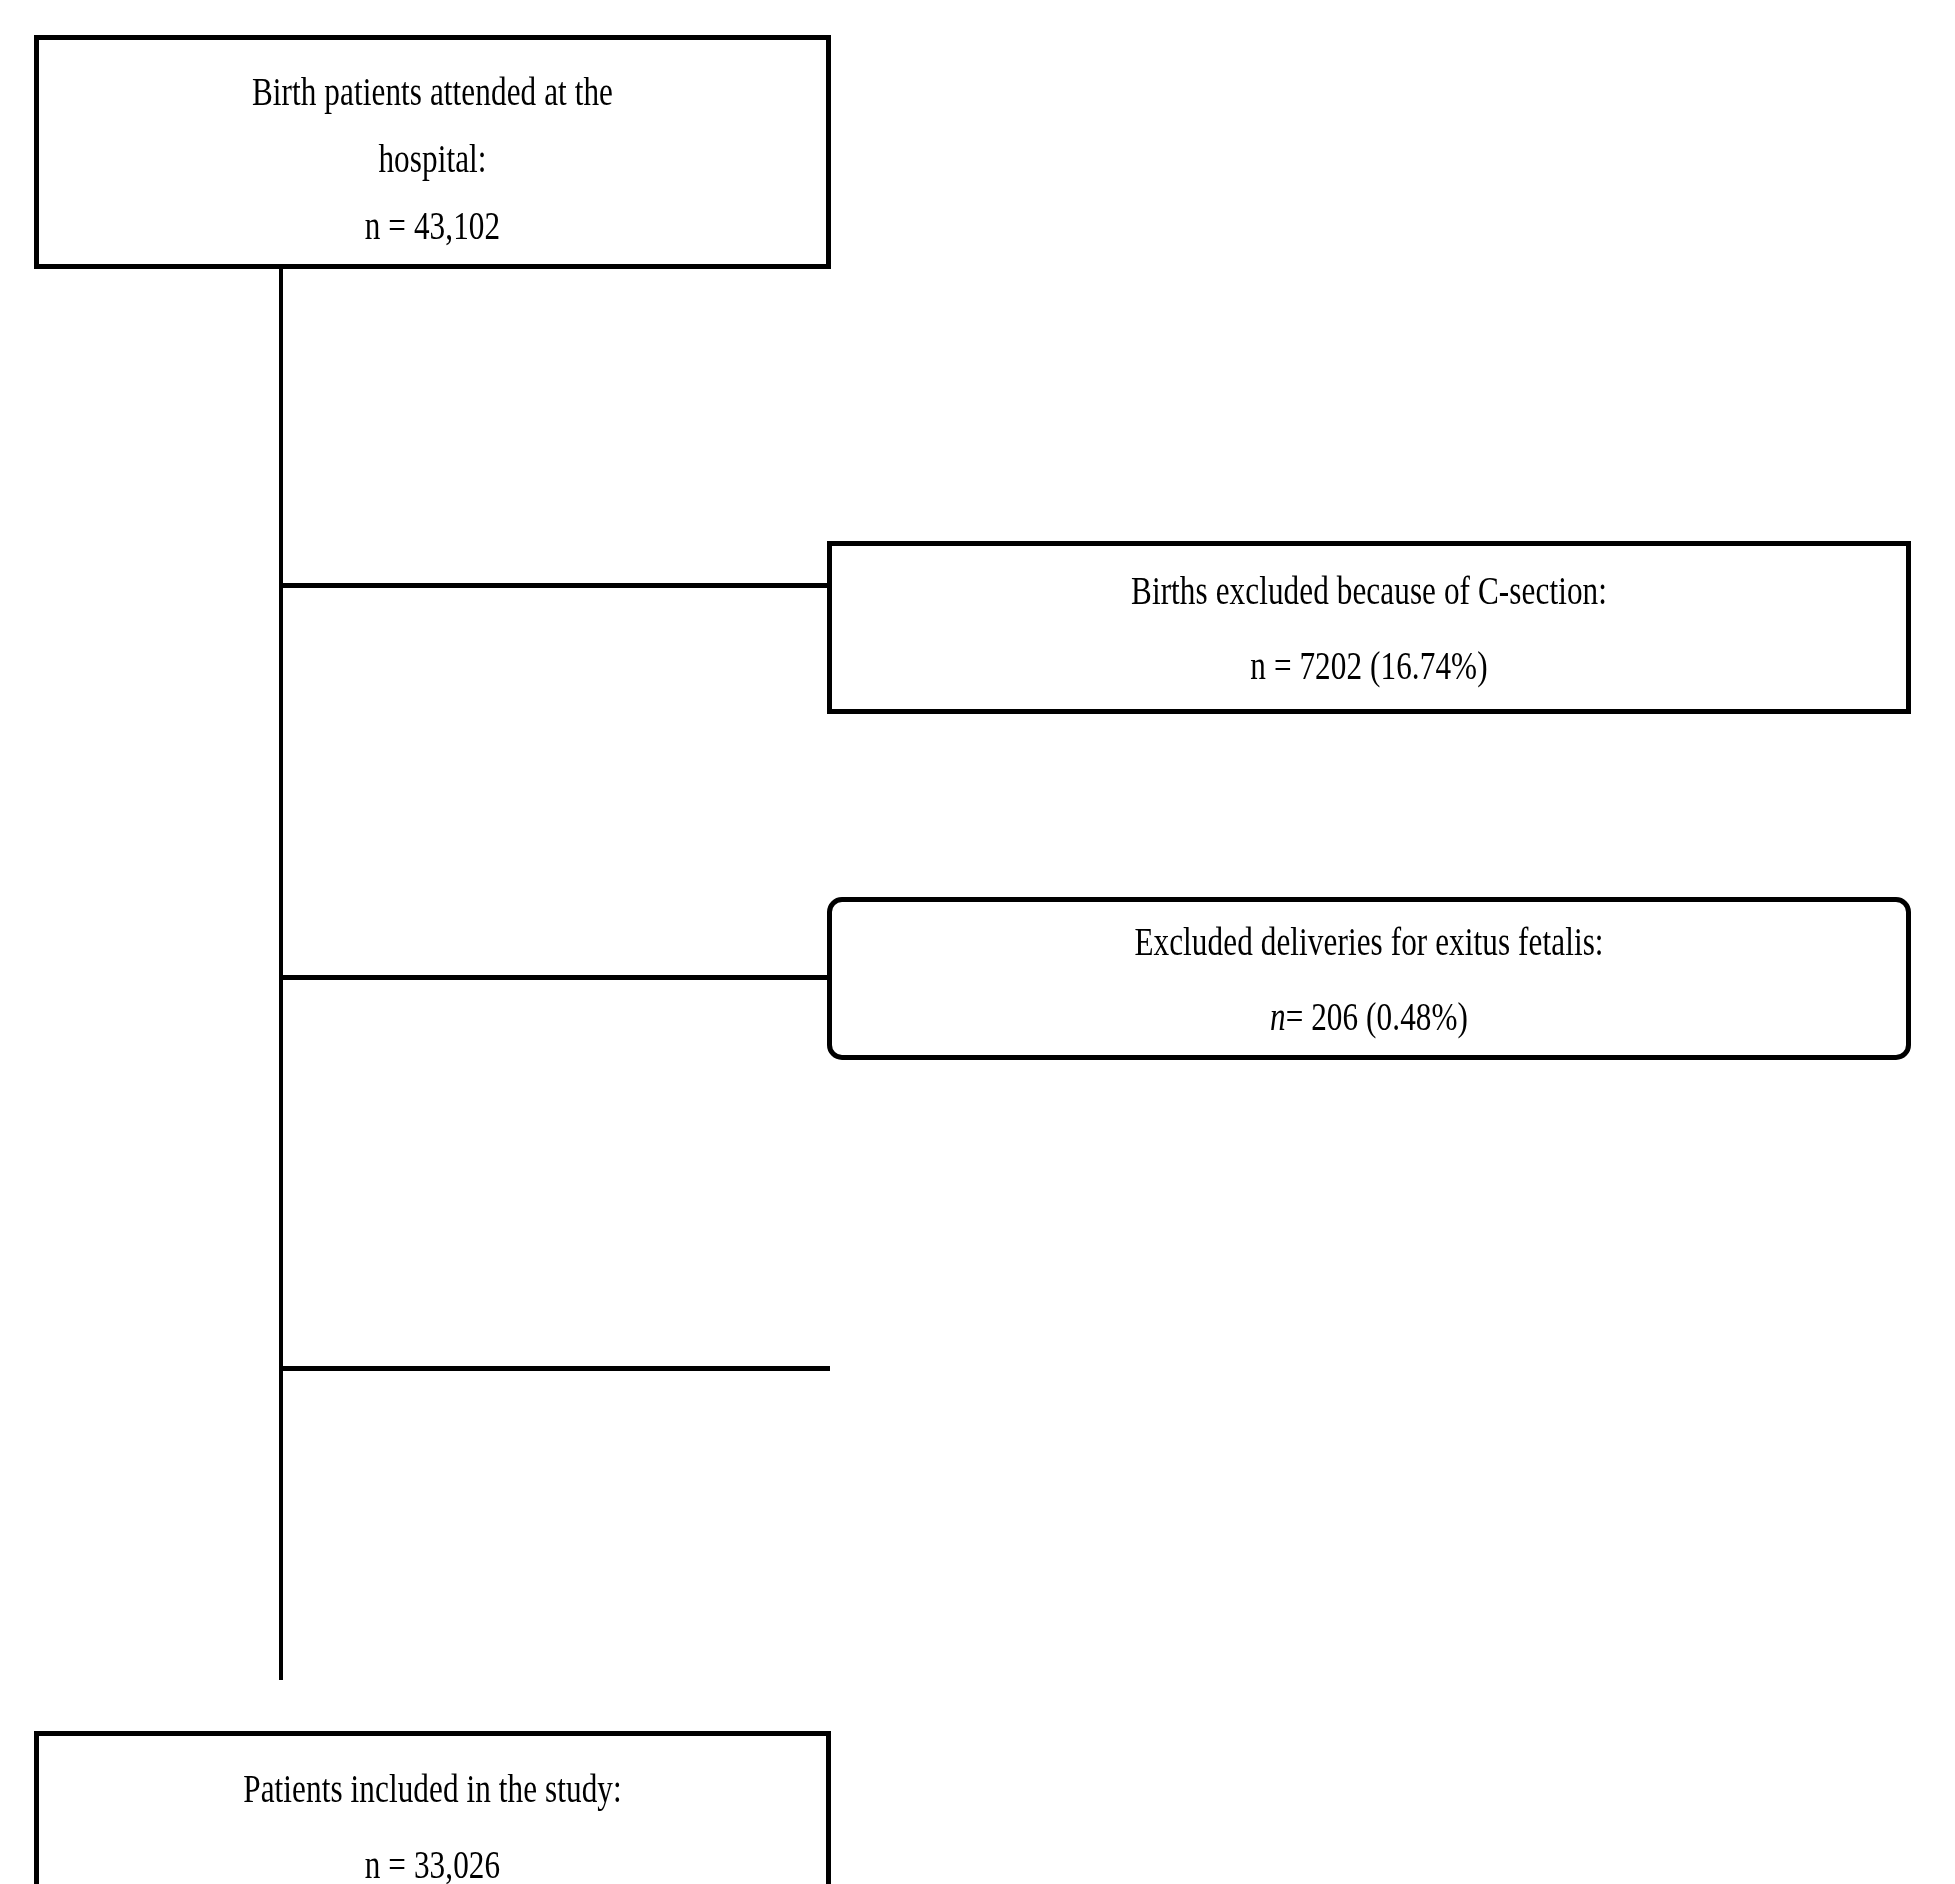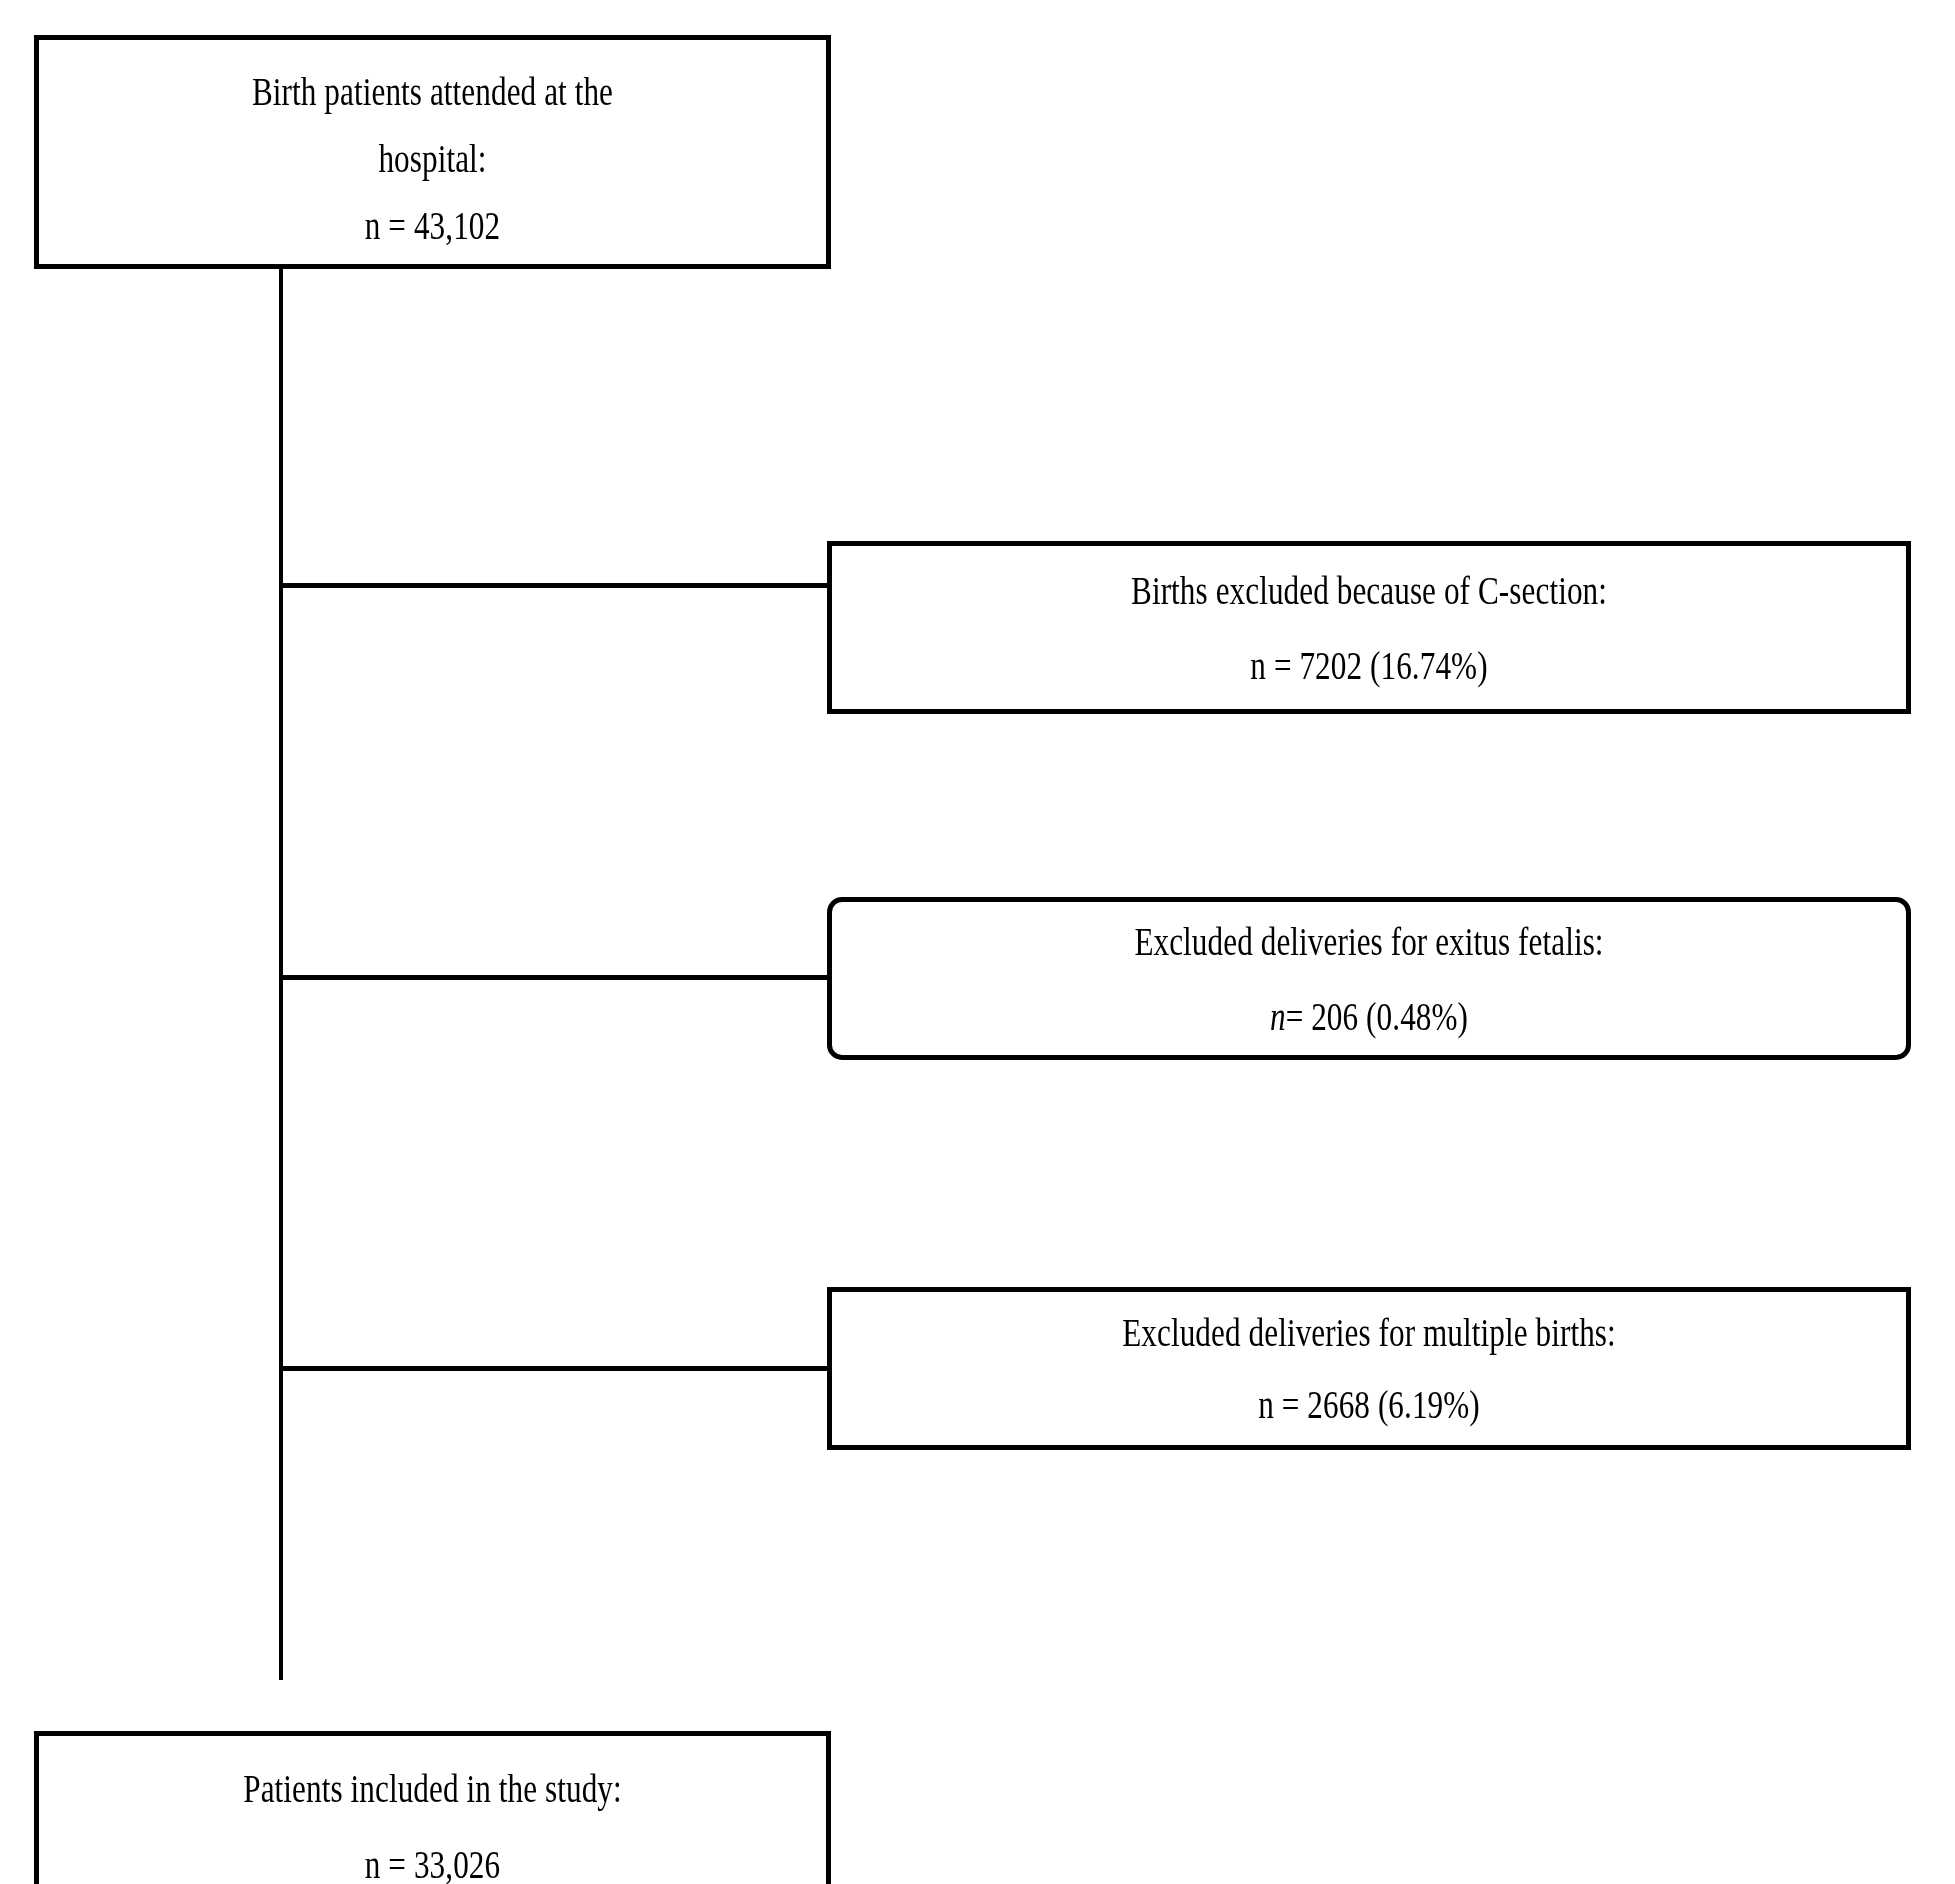--- a/index.html
+++ b/index.html
@@ -122,24 +122,20 @@
   <div class="flow-box excl-box" id="node-excl-0">
     <span class="box-line">Births excluded because of C-section:</span>
     <span class="box-line">n = 7202 (16.74%)</span>
   </div>
 
   <div class="flow-box excl-box" id="node-excl-1">
     <span class="box-line">Excluded deliveries for exitus fetalis:</span>
     <span class="box-line italic-n-line"><em>n</em><span>= 206 (0.48%)</span></span>
   </div>
 
-  <div class="flow-box excl-box" id="node-excl-2">
-    <span class="box-line">Excluded deliveries for multiple births:</span>
-    <span class="box-line">n = 2668 (6.19%)</span>
-  </div>
 
   <div class="flow-box" id="node-bottom">
     <span class="box-line">Patients included in the study:</span>
     <span class="box-line">n = 33,026</span>
   </div>
 
 </div>
 
 
 </body></html>

